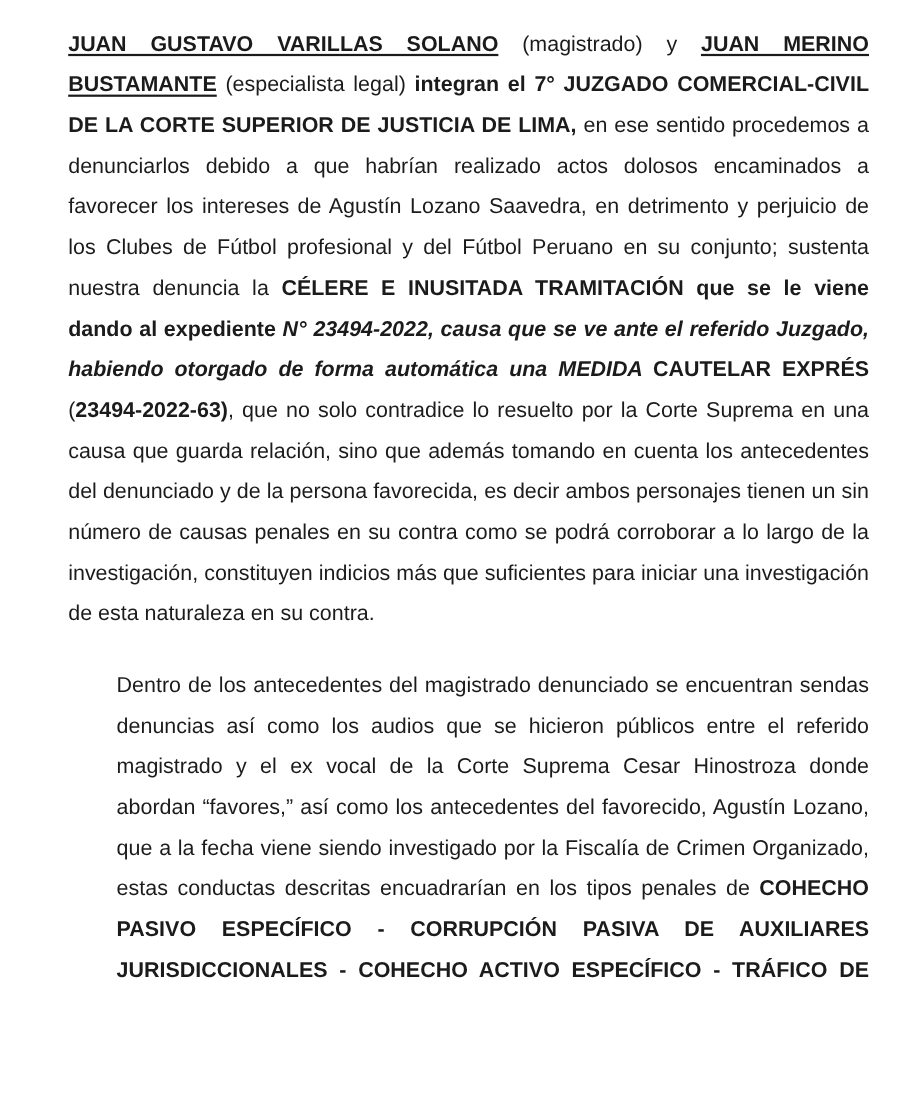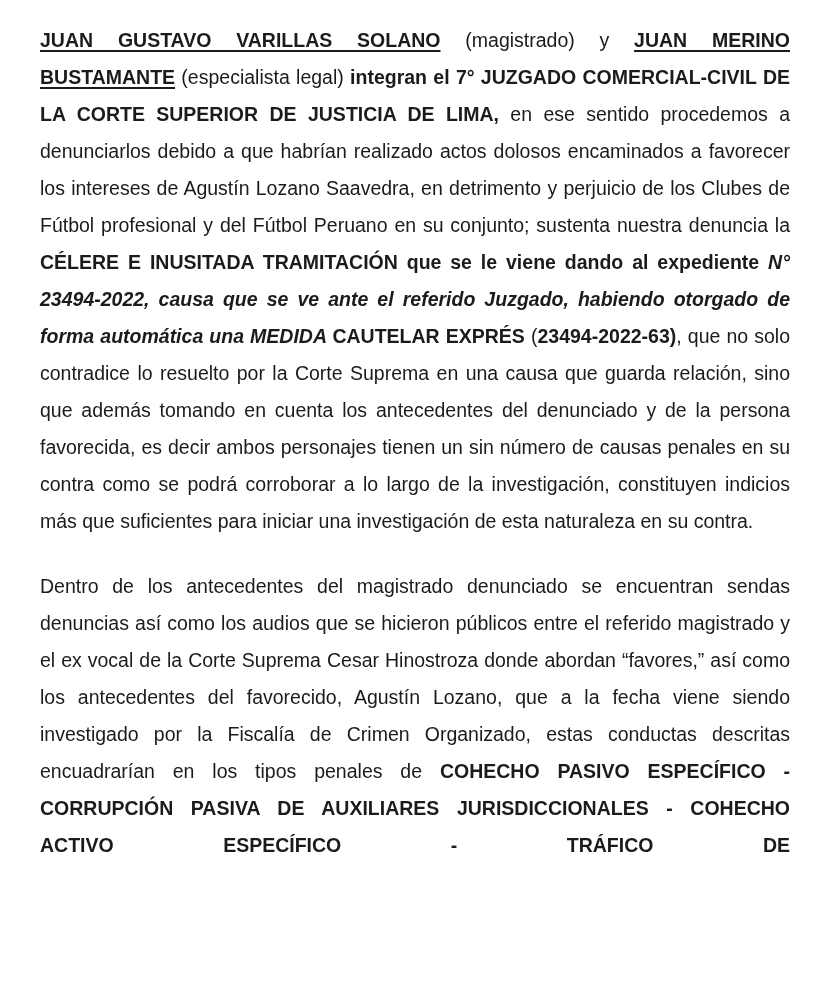--- a/index.html
+++ b/index.html
@@ -6,33 +6,34 @@
     margin: 0;
     padding: 0;
     background: #ffffff;
   }
   .page {
     position: relative;
     width: 828px;
     height: 1001px;
     box-sizing: border-box;
     background: #ffffff;
-    padding: 22px 38px 0 40px;
+    padding: 22px 38px 0 62px;
     overflow: hidden;
     font-family: "Liberation Sans", "DejaVu Sans", sans-serif;
     font-size: 19.5px;
     line-height: 37px;
     color: #1b1b1b;
   }
   .doc p.para {
     margin: 0 0 28px 0;
     text-align: justify;
   }
   .doc p.para.justify-last {
     text-align-last: justify;
+    margin-left: 44px;
   }
   .run { white-space: normal; }
   .b { font-weight: bold; }
   .i { font-style: italic; }
   .u {
     text-decoration: underline;
     text-decoration-thickness: 2px;
     text-underline-offset: 3px;
   }
 </style>

